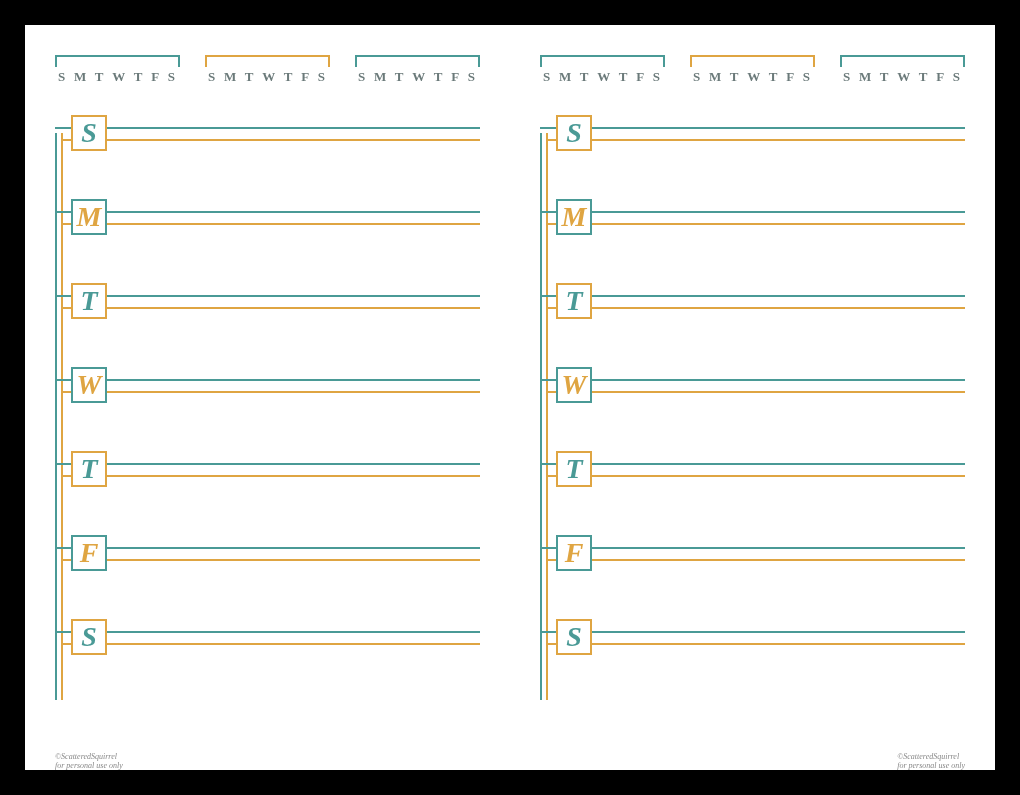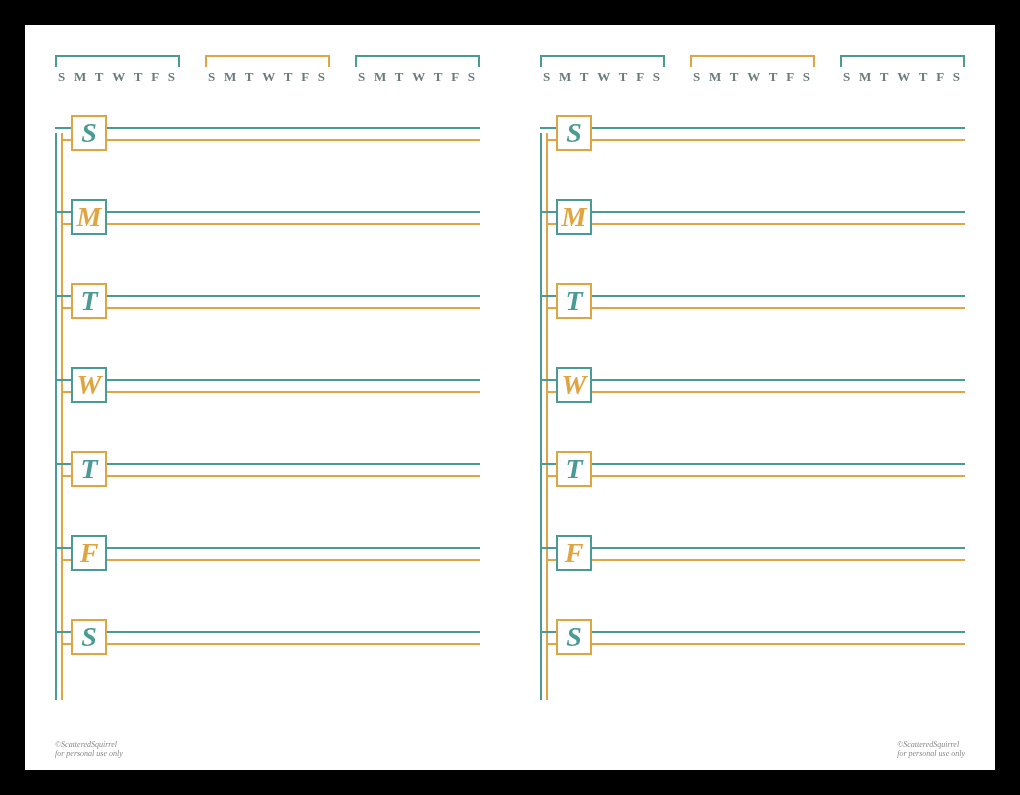--- a/index.html
+++ b/index.html
@@ -103,21 +103,21 @@
     .day-box.teal-text { color: #4a9a96; border-color: #dfa542; }
     .day-box.amber-text { color: #dfa542; border-color: #4a9a96; }
     .day-letter {
       font-family: 'Brush Script MT', cursive;
       font-size: 28px;
       font-style: italic;
       font-weight: bold;
     }
     .credit {
       position: absolute;
-      bottom: 12px;
+      bottom: 0;
       font-size: 8px;
       color: #888;
       font-style: italic;
     }
     .credit.left { left: 30px; }
     .credit.right { right: 30px; }
   </style>
 </head>
 <body>
 

